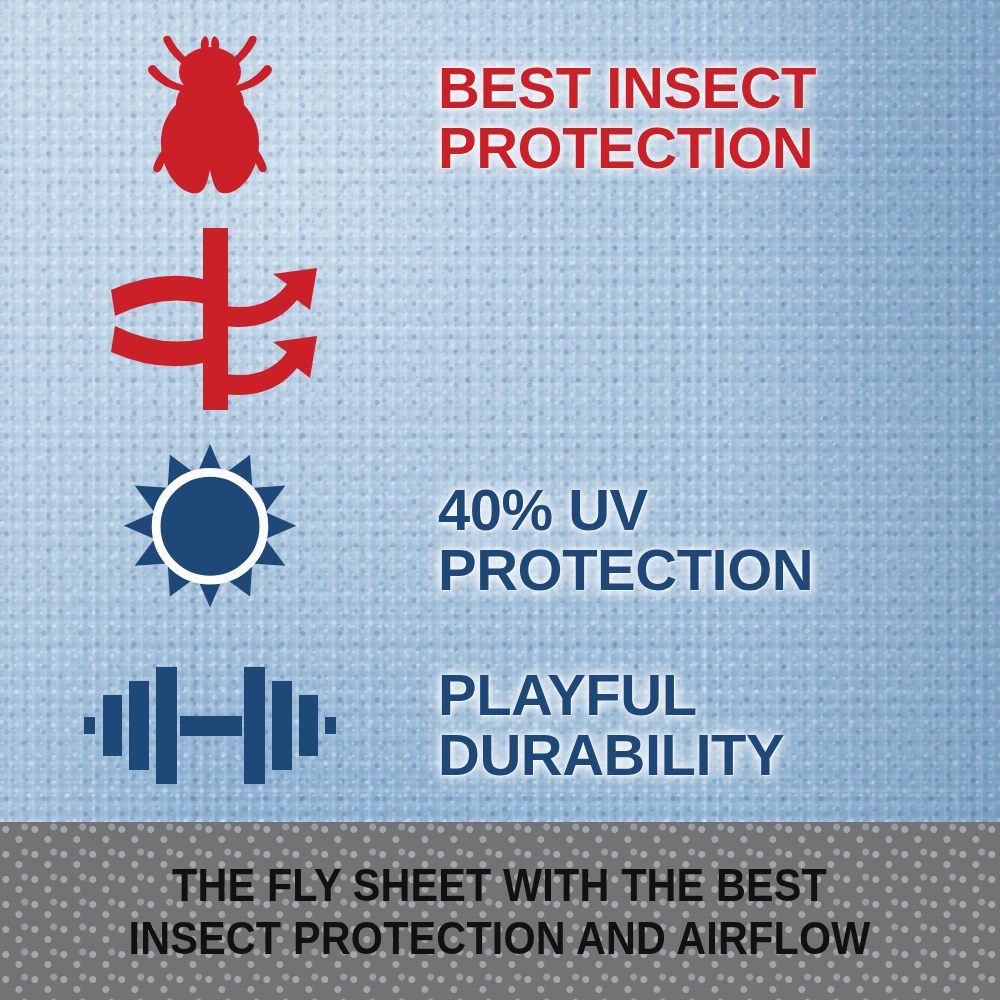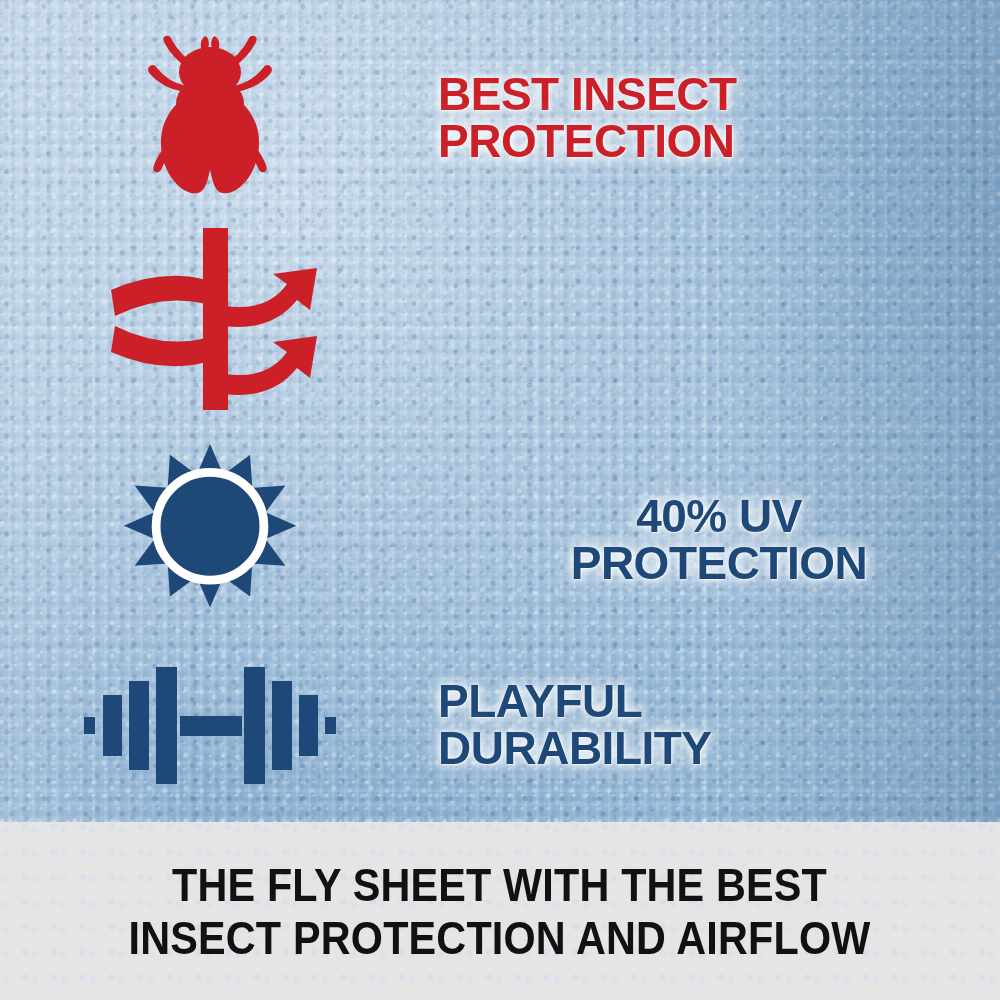--- a/index.html
+++ b/index.html
@@ -114,21 +114,21 @@
     flex: 0 0 420px;
   }
   .text-cell {
     flex: 1 1 auto;
     padding-left: 18px;
   }
   .feature-text {
     margin: 0;
     font-family: "Liberation Sans", sans-serif;
     font-weight: 700;
-    font-size: 46px;
+    font-size: 58px;
     line-height: 1.03;
     letter-spacing: -0.5px;
     white-space: pre-line;
   }
   .txt-red {
     color: #CB2027;
     text-shadow:
        0 0 7px rgba(255,255,255,.95),
        0 0 14px rgba(255,255,255,.85),
        0 0 24px rgba(255,255,255,.6),
@@ -139,31 +139,31 @@
     text-shadow:
        0 0 7px rgba(255,255,255,.95),
        0 0 14px rgba(255,255,255,.85),
        0 0 24px rgba(255,255,255,.6),
        1px 1px 0 rgba(255,255,255,.5);
   }
 
   
   #row-insect  { top:  28px; height: 180px; }
   #row-airflow { top: 228px; height: 182px; }
-  #row-uv      { top: 440px; height: 200px; text-align: center; }
+  #row-uv      { top: 440px; height: 200px; }
   #row-durab   { top: 650px; height: 150px; }
 
   
   #caption-band {
     position: absolute;
     left: 0;
     top: 822px;
     width: 1000px;
     height: 178px;
-    background: #e5e5e5;
+    background: #737373;
     display: flex;
     align-items: center;
     justify-content: center;
     overflow: hidden;
   }
   #caption-band .paper-tex {
     position: absolute;
     inset: 0;
     background-image:
       radial-gradient(circle at 20% 30%, rgba(210,222,238,.55) 0 3px, rgba(210,222,238,0) 4px),

